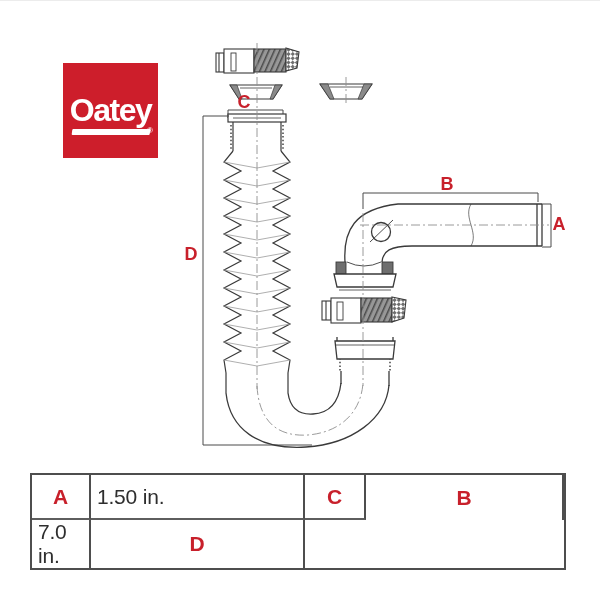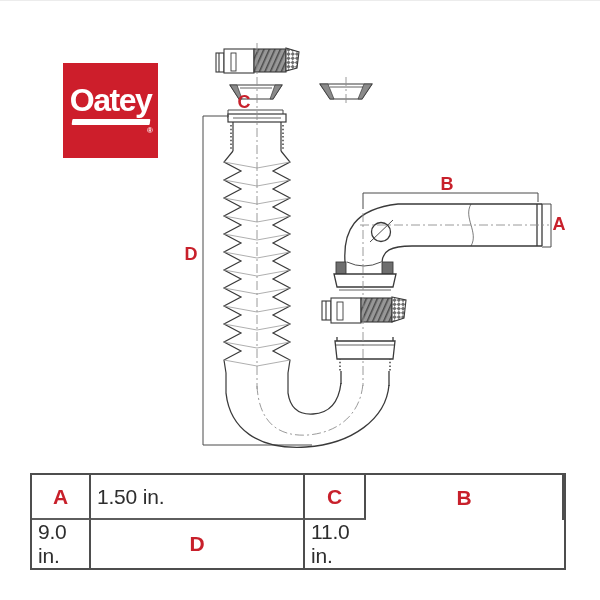--- a/index.html
+++ b/index.html
@@ -6,21 +6,21 @@
   #stage{
     position:relative;width:600px;height:600px;background:#ffffff;overflow:hidden;
     font-family:"Liberation Sans",sans-serif;border-top:1px solid #ececec;
   }
   
   .logo{
     position:absolute;left:63px;top:62px;width:95px;height:95px;
     background:#cd1e2b;color:#fff;text-align:center;box-sizing:border-box;
   }
   .logo-word{
-    display:block;margin-top:21px;font-size:32px;font-weight:bold;
+    display:block;margin-top:31px;font-size:32px;font-weight:bold;
     letter-spacing:-1.5px;line-height:1;
   }
   .logo-underline{
     width:78px;height:6px;background:#fff;margin:3px auto 0;border-radius:1px;
     transform:skewX(-8deg);
   }
   .logo-reg{
     position:absolute;right:5px;top:63px;font-size:8px;color:#fff;font-weight:bold;
   }
   
@@ -185,18 +185,17 @@
   <div class="dim-label" style="left:244px;top:101px;">C</div>
   <div class="dim-label" style="left:191px;top:253px;">D</div>
   <div class="dim-label" style="left:447px;top:183px;">B</div>
   <div class="dim-label" style="left:559px;top:223px;">A</div>
 
   <div class="spec-table">
     <div class="tcell key">A</div>
     <div class="tcell val">1.50 in.</div>
     <div class="tcell key">C</div>
     <div class="tcell key last-row">B</div>
-    <div class="tcell val last-row">9.0 in.</div>
+    <div class="tcell val last-row">7.0 in.</div>
     <div class="tcell key last-row">D</div>
-    <div class="tcell val last-col last-row">11.0 in.</div>
   </div>
 
 </div>
 
 </body></html>

